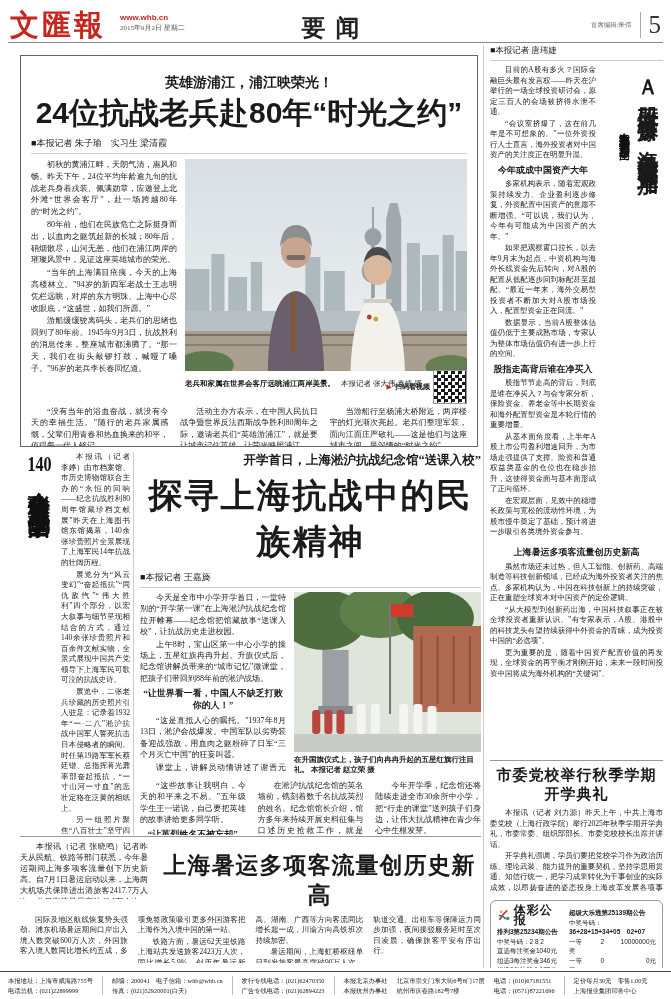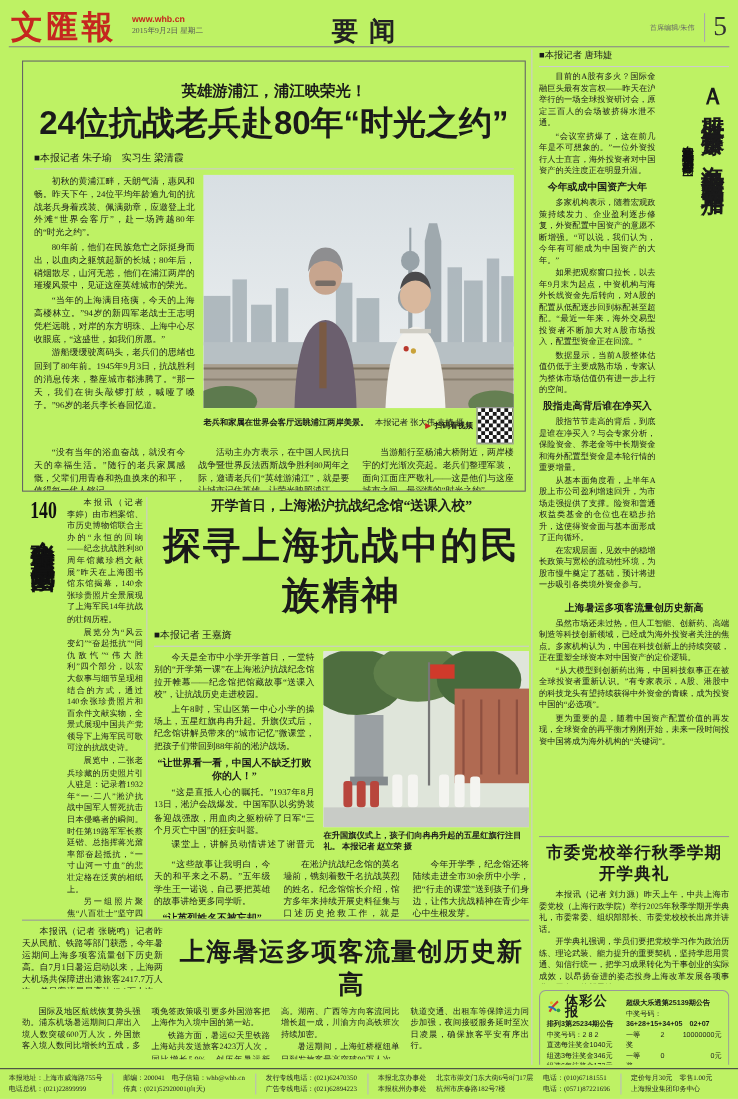--- a/index.html
+++ b/index.html
@@ -1,16 +1,16 @@
 <!DOCTYPE html>
 <html><head>
 <meta charset="utf-8">
 <style>
   html,body{margin:0;padding:0;background:#e9e9e9;}
-  #page{position:relative;width:671px;height:999px;background:#bef264;margin:0 auto;
+  #page{position:relative;width:671px;height:999px;background:#ffffff;margin:0 auto;
         font-family:"Liberation Serif","DejaVu Serif",serif;color:#1a1a1a;overflow:hidden;}
   p.para{margin:0 0 1px 0;text-indent:2em;text-align:justify;}
   
   #masthead{position:absolute;left:8px;top:10px;right:8px;height:32px;}
   #logo{position:absolute;left:2px;top:0;font-size:29px;font-weight:bold;color:#c5271f;
         letter-spacing:3px;transform:scaleY(1.02);line-height:30px;}
   #mast-meta{position:absolute;left:112px;top:3px;line-height:10px;}
   #mast-url{font-size:8px;font-weight:bold;color:#c5271f;font-family:"Liberation Sans",sans-serif;}
   #mast-date{font-size:7px;color:#555;}
   #section-name{position:absolute;left:0;right:0;top:2px;text-align:center;font-size:24px;
@@ -43,21 +43,21 @@
       font-size:8px;line-height:11.3px;}
   
   #left-article{position:absolute;left:22px;top:452px;width:112px;height:383px;display:flex;
       gap:5px;border-right:1px solid #ccc;padding-right:3px;box-sizing:border-box;overflow:hidden;}
   #left-vhead{writing-mode:vertical-rl;text-orientation:upright;font-size:22px;font-weight:bold;
       letter-spacing:2px;line-height:34px;width:34px;height:100%;color:#111;}
   .tcu{text-combine-upright:all;}
   #left-body{flex:1;font-size:7.5px;line-height:10.6px;overflow:hidden;text-align:justify;}
   
   #center-article{position:absolute;left:140px;top:452px;width:341px;height:383px;overflow:hidden;}
-  #center-kicker{text-align:center;font-size:12.5px;font-weight:bold;}
+  #center-kicker{text-align:right;font-size:12.5px;font-weight:bold;}
   #center-headline{text-align:center;font-size:34px;font-weight:bold;letter-spacing:2px;margin-top:4px;}
   #center-byline{font-size:9px;margin-top:6px;padding-bottom:3px;border-bottom:1px solid #ccc;}
   #center-main{display:flex;gap:8px;margin-top:4px;}
   #center-textcol{width:146px;height:182px;overflow:hidden;font-size:8px;line-height:11.4px;}
   #center-photo-wrap{flex:1;}
   #center-photo{width:100%;height:160px;display:block;background:#e8ece6;}
   #center-caption{font-size:7.5px;font-weight:bold;margin-top:3px;line-height:10px;}
   .flow-subhead{text-align:center;font-weight:bold;font-size:9px;margin:4px 0;text-indent:0;}
   #center-bottom{margin-top:5px;column-count:3;column-gap:12px;height:118px;overflow:hidden;
       font-size:8px;line-height:11.3px;}

